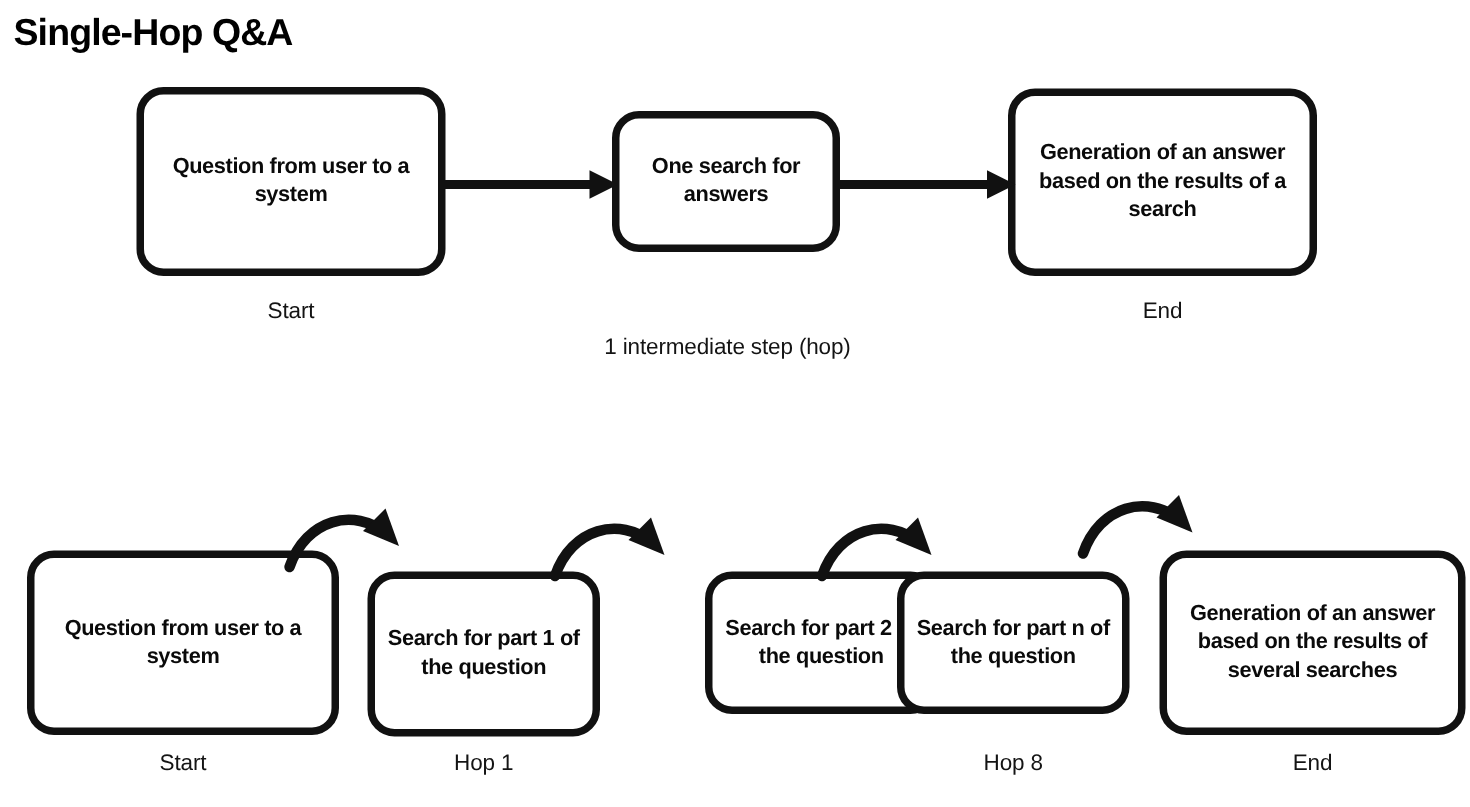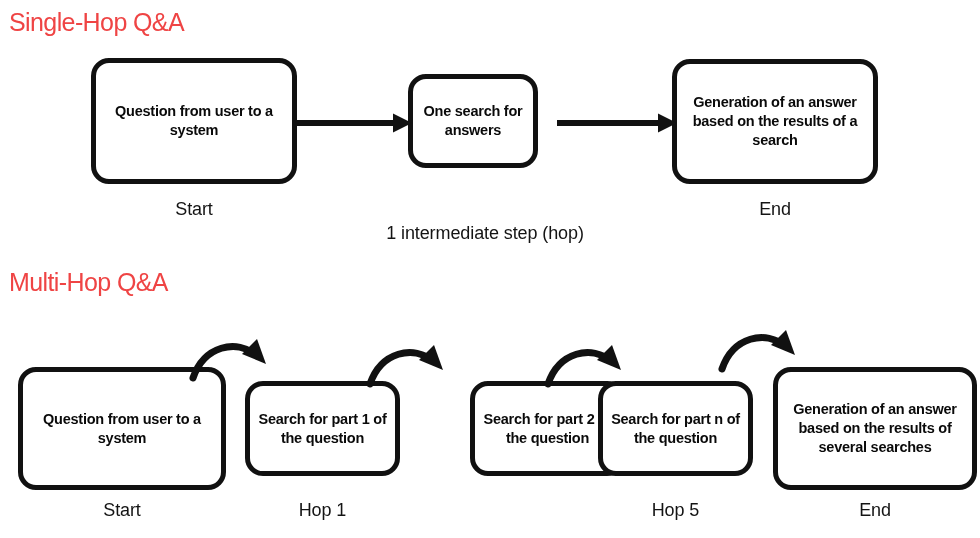--- a/index.html
+++ b/index.html
@@ -15,24 +15,24 @@
     overflow: hidden;
     position: relative;
   }
   #stage {
     position: relative;
     width: 980px;
     height: 538px;
   }
   .section-title {
     position: absolute;
-    font-weight: 400;
+    font-weight: 700;
     font-size: 25px;
     letter-spacing: -0.6px;
-    color: #ef4444;
+    color: #000000;
     white-space: nowrap;
   }
   #title-single { left: 9px; top: 8px; }
   #title-multi  { left: 9px; top: 268px; }
 
   .node {
     position: absolute;
     box-sizing: border-box;
     border: 5px solid #111111;
     border-radius: 18px;
@@ -46,45 +46,45 @@
     line-height: 1.30;
     letter-spacing: -0.25px;
     color: #0a0a0a;
     padding: 4px 8px;
   }
   .node span { display: block; width: 100%; }
 
   .caption {
     position: absolute;
     text-align: center;
-    font-size: 18px;
+    font-size: 15px;
     font-weight: 400;
     line-height: 1.30;
     color: #141414;
     letter-spacing: -0.1px;
   }
 
   .arrow-svg {
     position: absolute;
     overflow: visible;
     pointer-events: none;
   }
 
   
   #n1-1 { left: 91px;  top: 58px;  width: 206px; height: 126px; }
-  #n1-2 { left: 408px; top: 74px;  width: 130px; height: 94px;  }
+  #n1-2 { left: 408px; top: 74px;  width: 152px; height: 94px;  }
   #n1-3 { left: 672px; top: 59px;  width: 206px; height: 125px; text-align: center; }
 
   #c1-1 { left: 91px;  top: 198px; width: 206px; }
   #c1-2 { left: 385px; top: 198px; width: 200px; margin-top: 24px; }
   #c1-3 { left: 672px; top: 198px; width: 206px; }
 
   
   #n2-1 { left: 18px;  top: 367px; width: 208px; height: 123px; }
-  #n2-2 { left: 245px; top: 381px; width: 155px; height: 95px;  }
+  #n2-2 { left: 245px; top: 381px; width: 155px; height: 110px;  }
   #n2-3 { left: 422px; top: 381px; width: 155px; height: 95px; margin-left: 48px;  }
   #n2-4 { left: 598px; top: 381px; width: 155px; height: 95px;  }
   #n2-5 { left: 773px; top: 367px; width: 204px; height: 123px; }
 
   #c2-1 { left: 18px;  top: 499px; width: 208px; }
   #c2-2 { left: 245px; top: 499px; width: 155px; }
   #c2-3 { left: 422px; top: 499px; width: 155px; }
   #c2-4 { left: 598px; top: 499px; width: 155px; }
   #c2-5 { left: 773px; top: 499px; width: 204px; }
 
@@ -121,41 +121,40 @@
 
   <svg class="arrow-svg" id="a1-1" viewBox="0 0 118 30">
     <line x1="0" y1="15" x2="101" y2="15" stroke="#111111" stroke-width="6"></line>
     <polygon points="99,5.5 118,15 99,24.5" fill="#111111"></polygon>
   </svg>
   <svg class="arrow-svg" id="a1-2" viewBox="0 0 120 30">
     <line x1="0" y1="15" x2="103" y2="15" stroke="#111111" stroke-width="6"></line>
     <polygon points="101,5.5 120,15 101,24.5" fill="#111111"></polygon>
   </svg>
 
-  <div class="section-title" id="title-multi">Multi-Hop Q&amp;A</div>
 
   <div class="node" id="n2-1">
     <span>Question from user to a system</span>
   </div>
   <div class="node" id="n2-2">
     <span>Search for part 1 of the question</span>
   </div>
   <div class="node" id="n2-3">
     <span>Search for part 2 of the question</span>
   </div>
   <div class="node" id="n2-4">
     <span>Search for part n of the question</span>
   </div>
   <div class="node" id="n2-5">
     <span>Generation of an answer based on the results of several searches</span>
   </div>
 
   <div class="caption" id="c2-1">Start</div>
   <div class="caption" id="c2-2">Hop 1</div>
-  <div class="caption" id="c2-4">Hop 5</div>
+  <div class="caption" id="c2-4">Hop 8</div>
   <div class="caption" id="c2-5">End</div>
 
   <svg class="arrow-svg" id="a2-1" viewBox="0 0 84 50">
     <path d="M 3 44 C 14 12, 46 4, 68 22" fill="none" stroke="#111111" stroke-width="7" stroke-linecap="round"></path>
     <polygon points="52,20 76,30 67,5" fill="#111111"></polygon>
   </svg>
   <svg class="arrow-svg" id="a2-2" viewBox="0 0 84 50">
     <path d="M 3 44 C 14 12, 46 4, 68 22" fill="none" stroke="#111111" stroke-width="7" stroke-linecap="round"></path>
     <polygon points="52,20 76,30 67,5" fill="#111111"></polygon>
   </svg>

